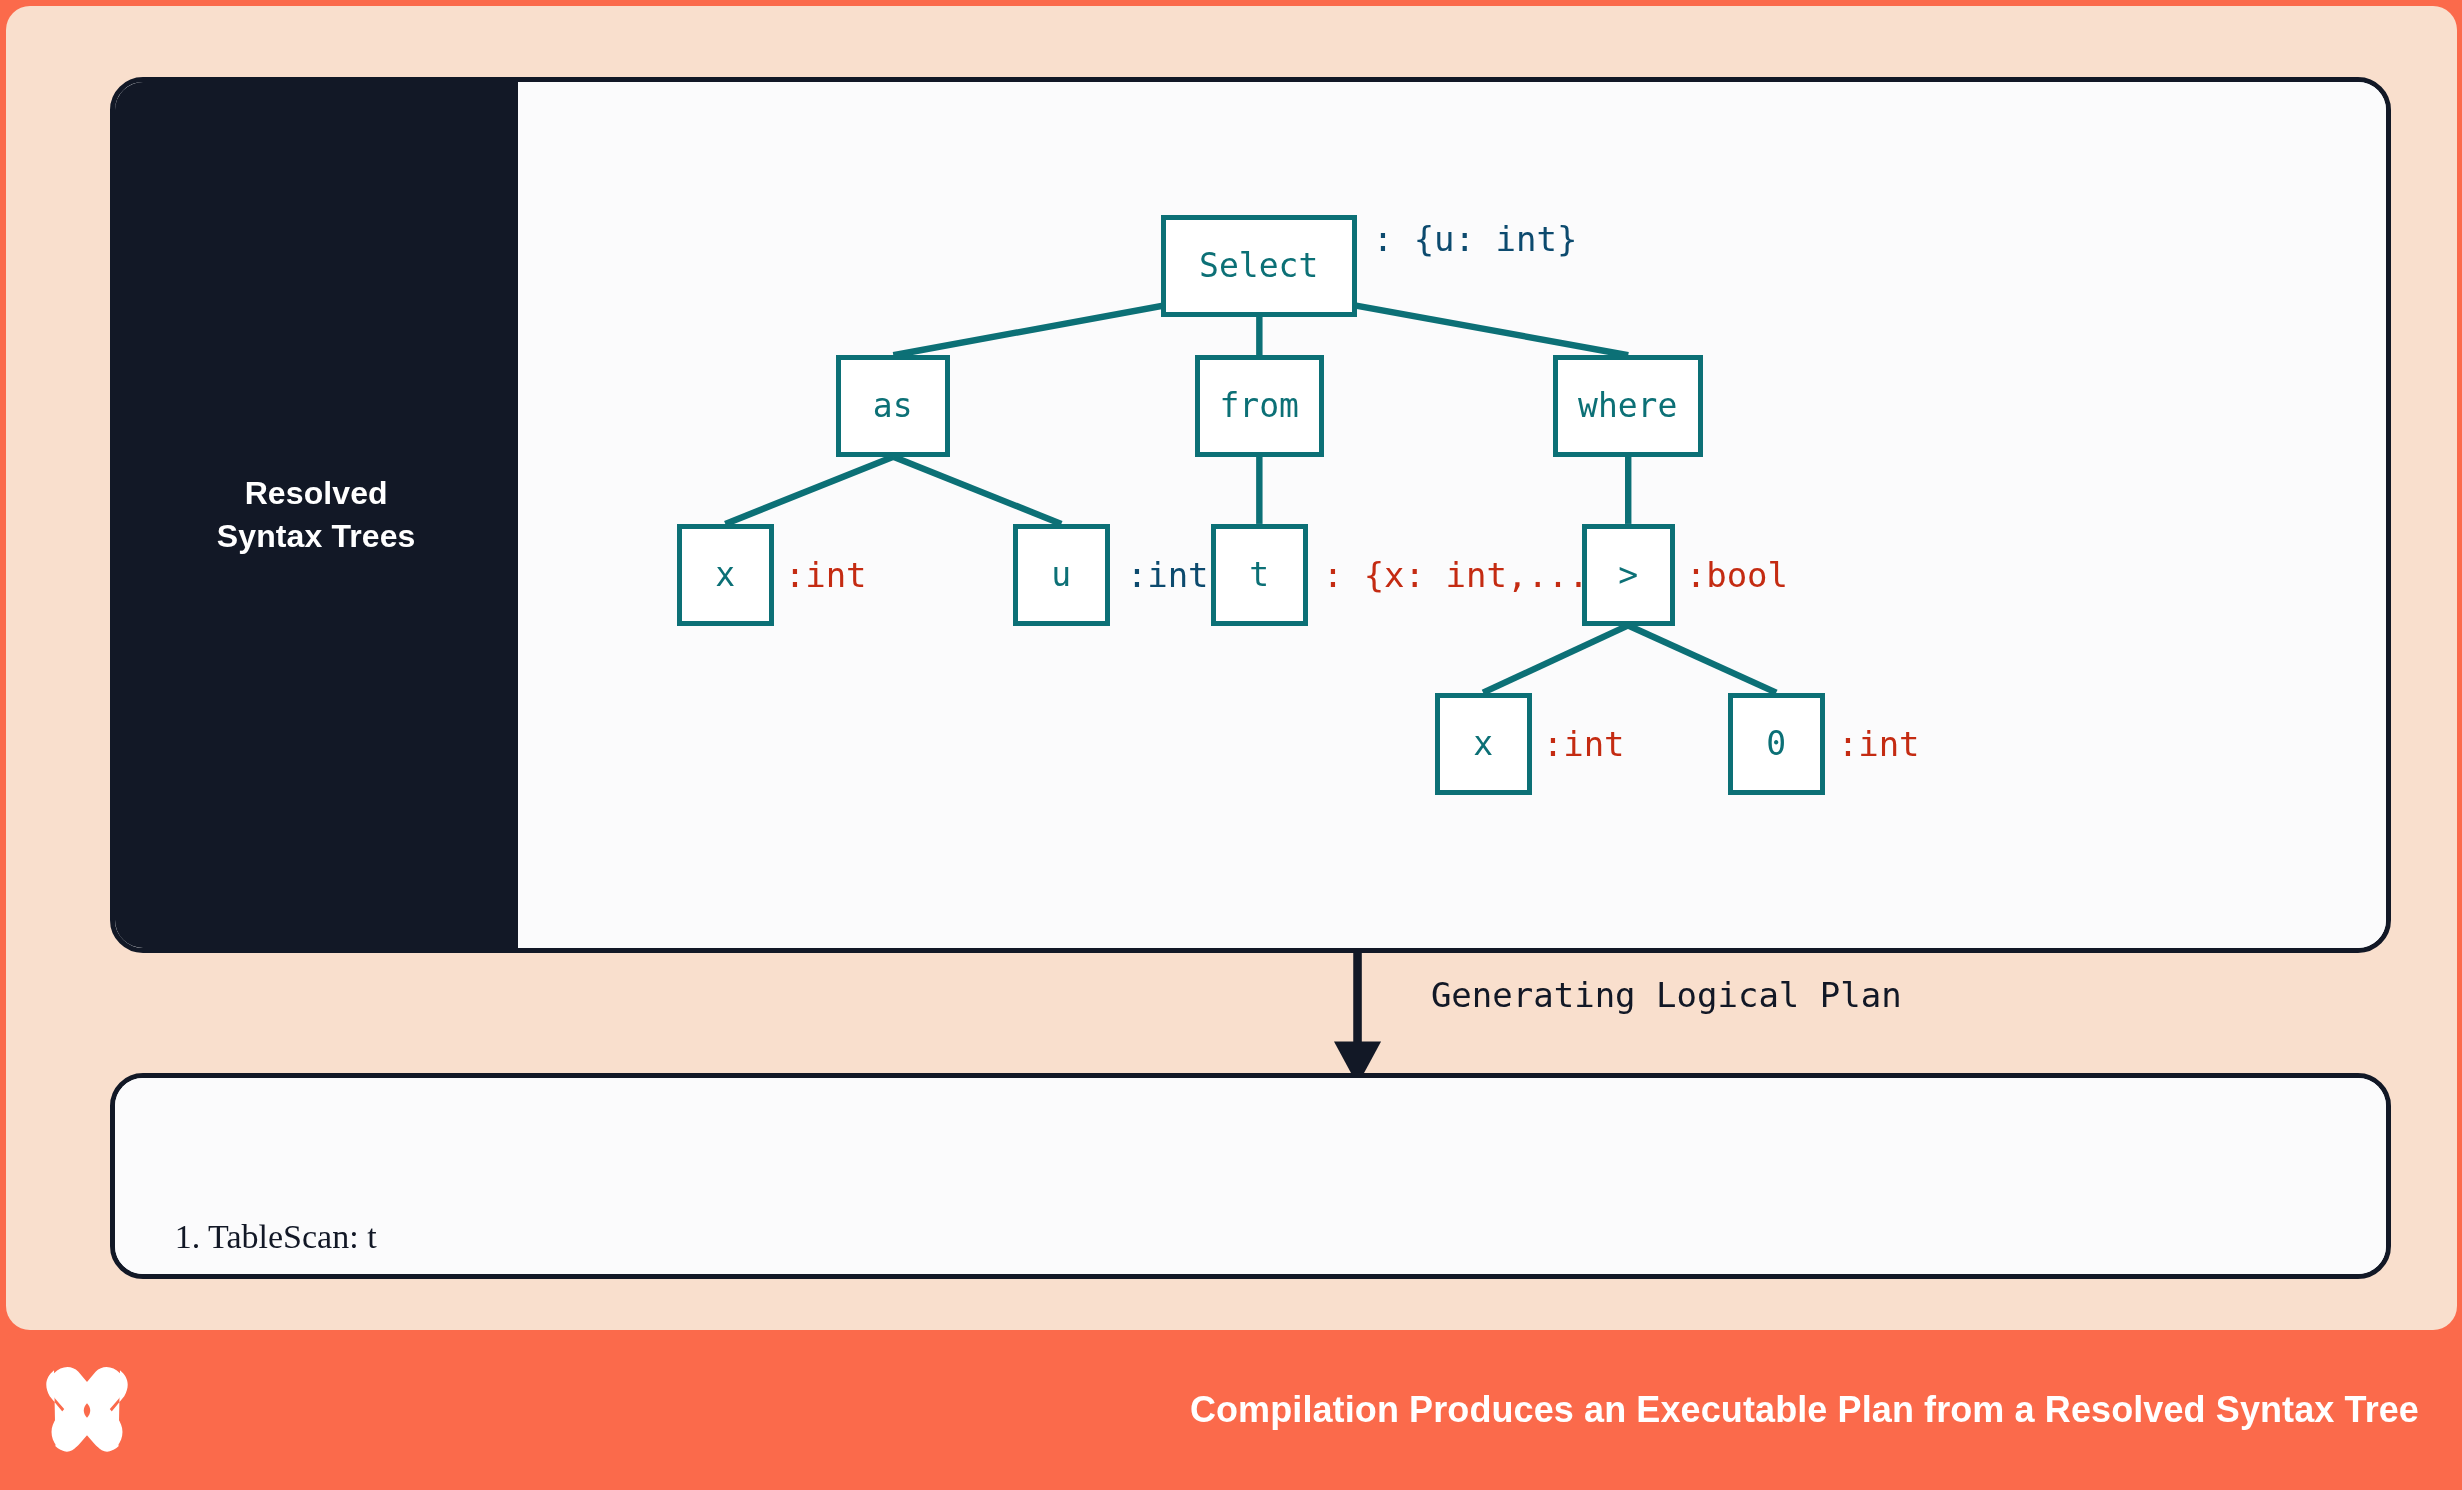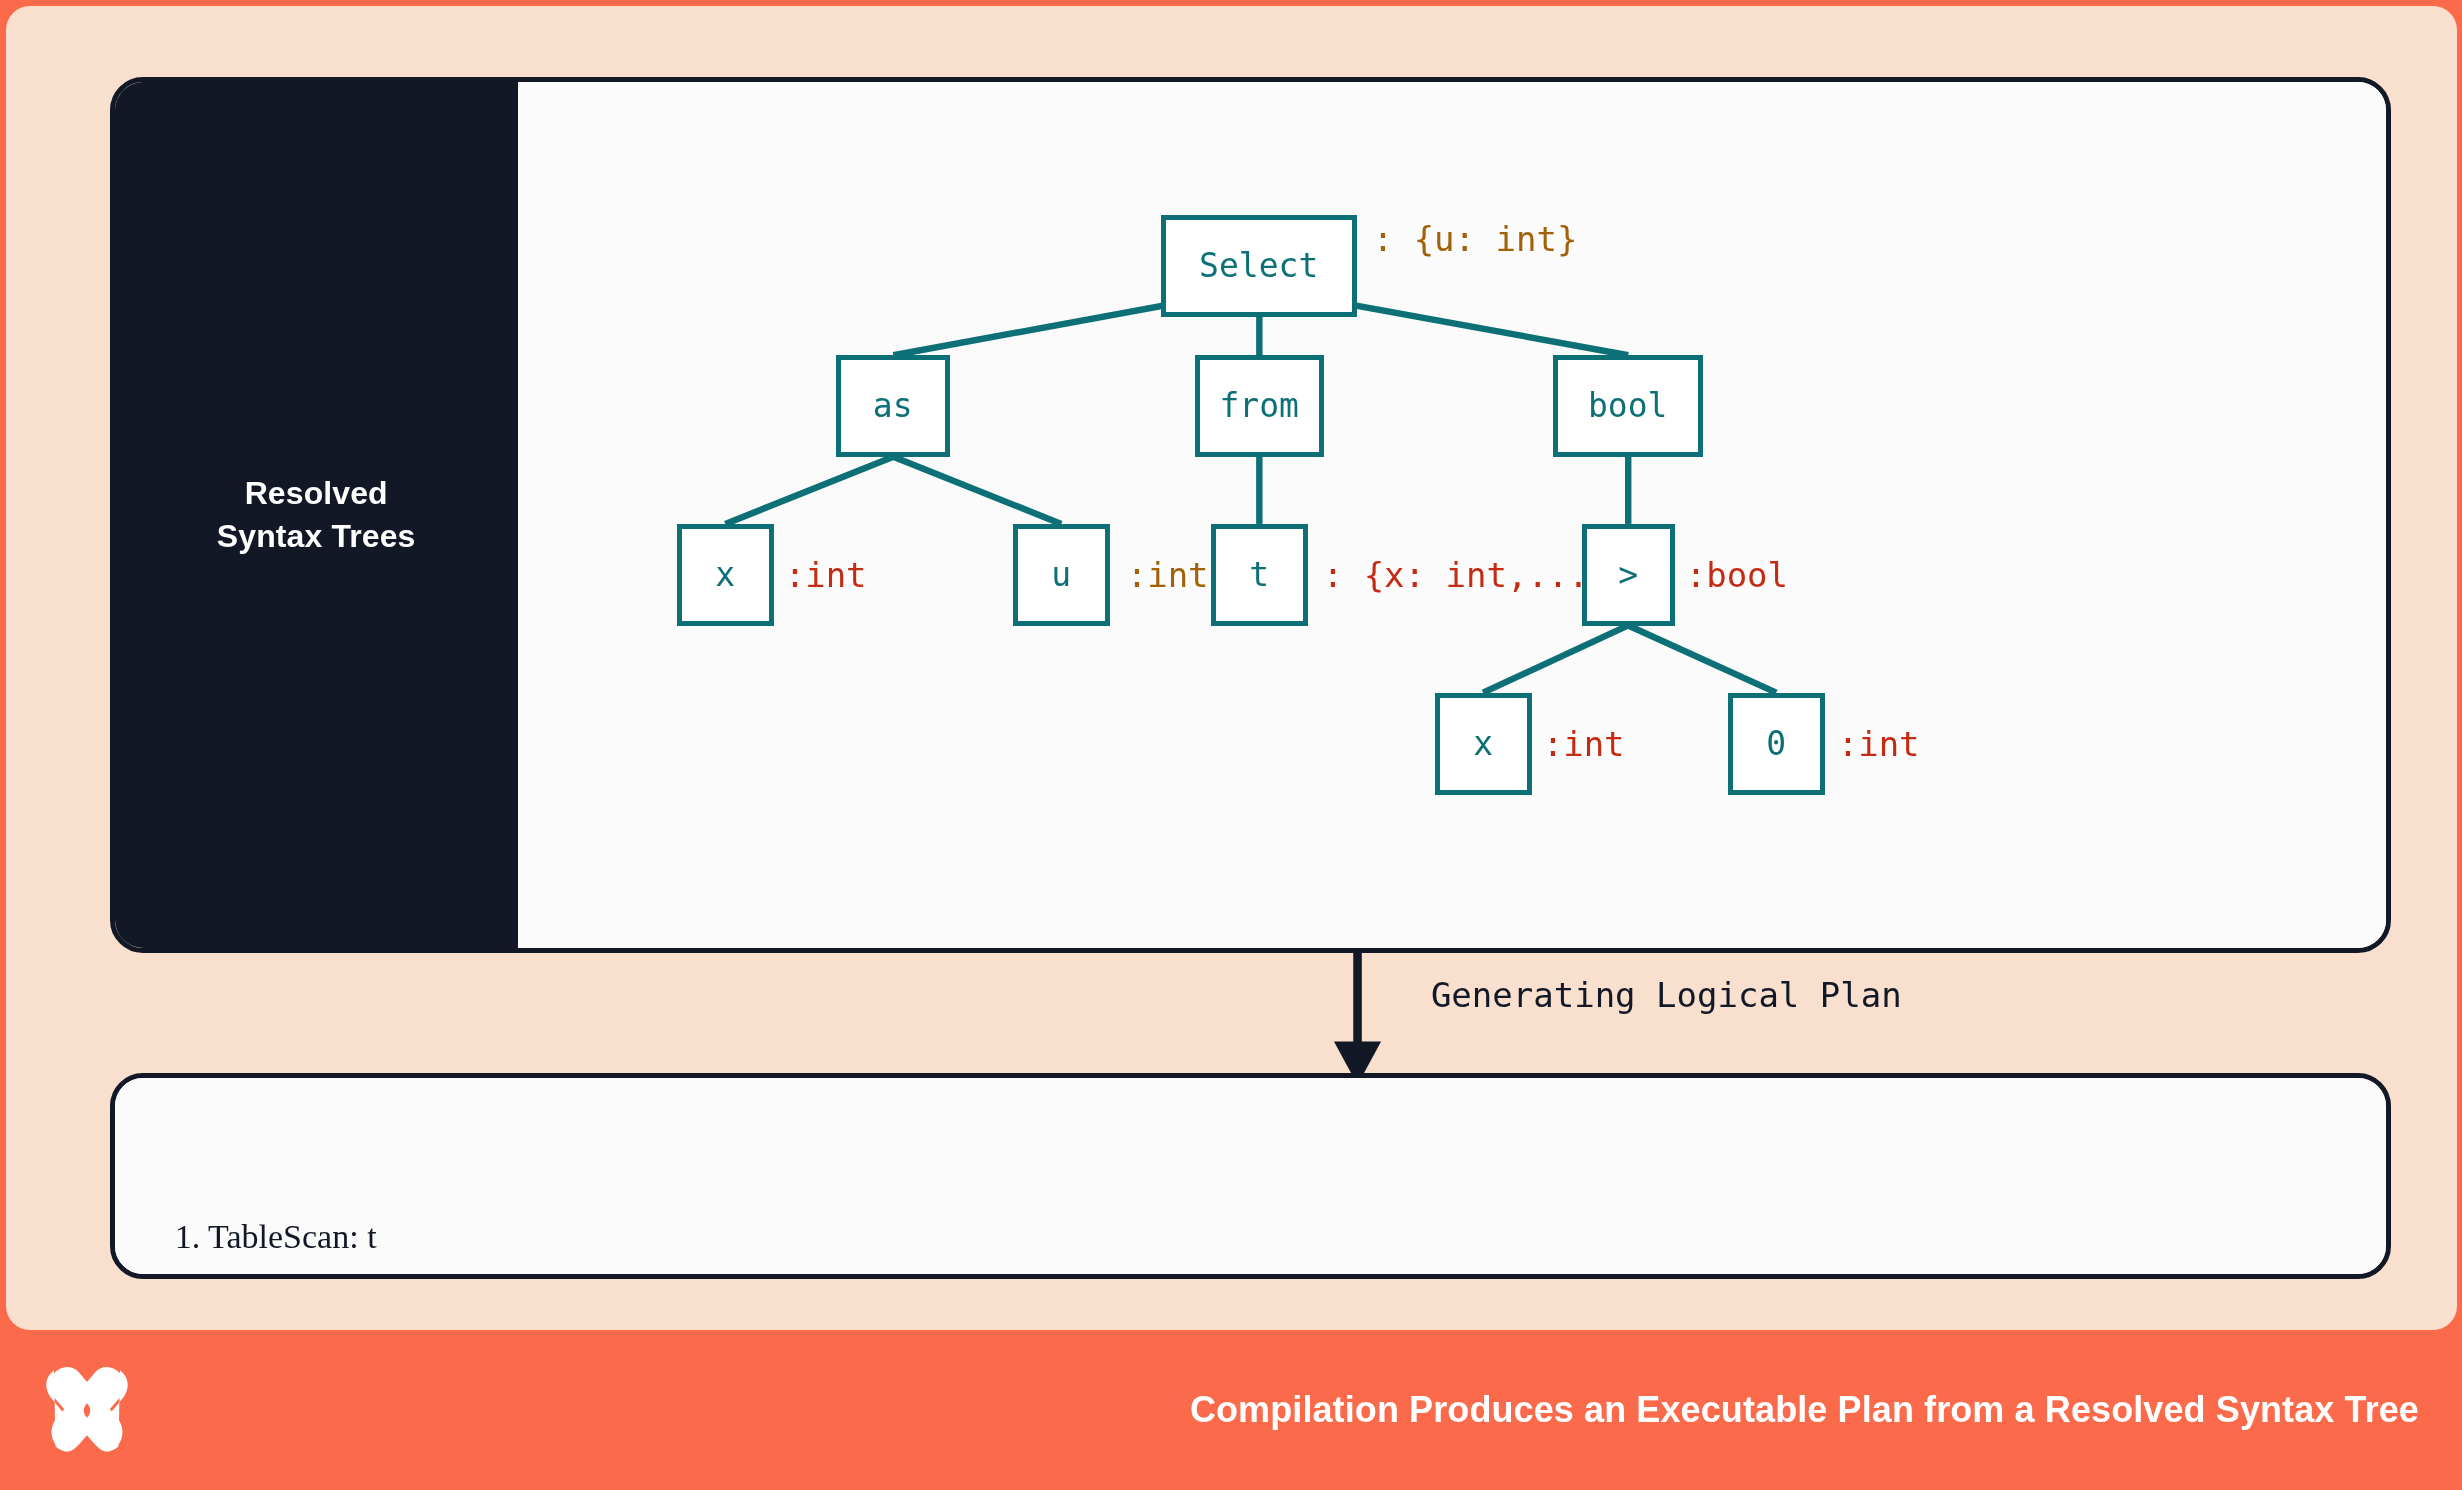--- a/index.html
+++ b/index.html
@@ -92,21 +92,21 @@
     line-height: 1;
   }
   .node-type {
     position: absolute;
     font-family: "DejaVu Sans Mono", monospace;
     font-size: 34px;
     line-height: 1;
     white-space: pre;
   }
   .ty-red   { color: #C42B12; }
-  .ty-dark  { color: #a16207; }
+  .ty-dark  { color: #0c4a6e; }
 
   
   #transition {
     position: absolute;
     left: 104px;
     top: 947px;
     width: 2281px;
     height: 132px;
   }
   #transition-label {
@@ -214,21 +214,21 @@
         </div>
         <div class="node-type ty-dark" style="left:855px; top:140px;">: {u: int}</div>
 
         <div class="node-box" style="left:318px; top:273px; width:114px; height:102px;">
           <span>as</span>
         </div>
         <div class="node-box" style="left:677px; top:273px; width:129px; height:102px;">
           <span>from</span>
         </div>
         <div class="node-box" style="left:1035px; top:273px; width:150px; height:102px;">
-          <span>bool</span>
+          <span>where</span>
         </div>
 
         <div class="node-box" style="left:159px; top:442px; width:97px; height:102px;">
           <span>x</span>
         </div>
         <div class="node-type ty-red" style="left:267px; top:476px;">:int</div>
 
         <div class="node-box" style="left:495px; top:442px; width:97px; height:102px;">
           <span>u</span>
         </div>

